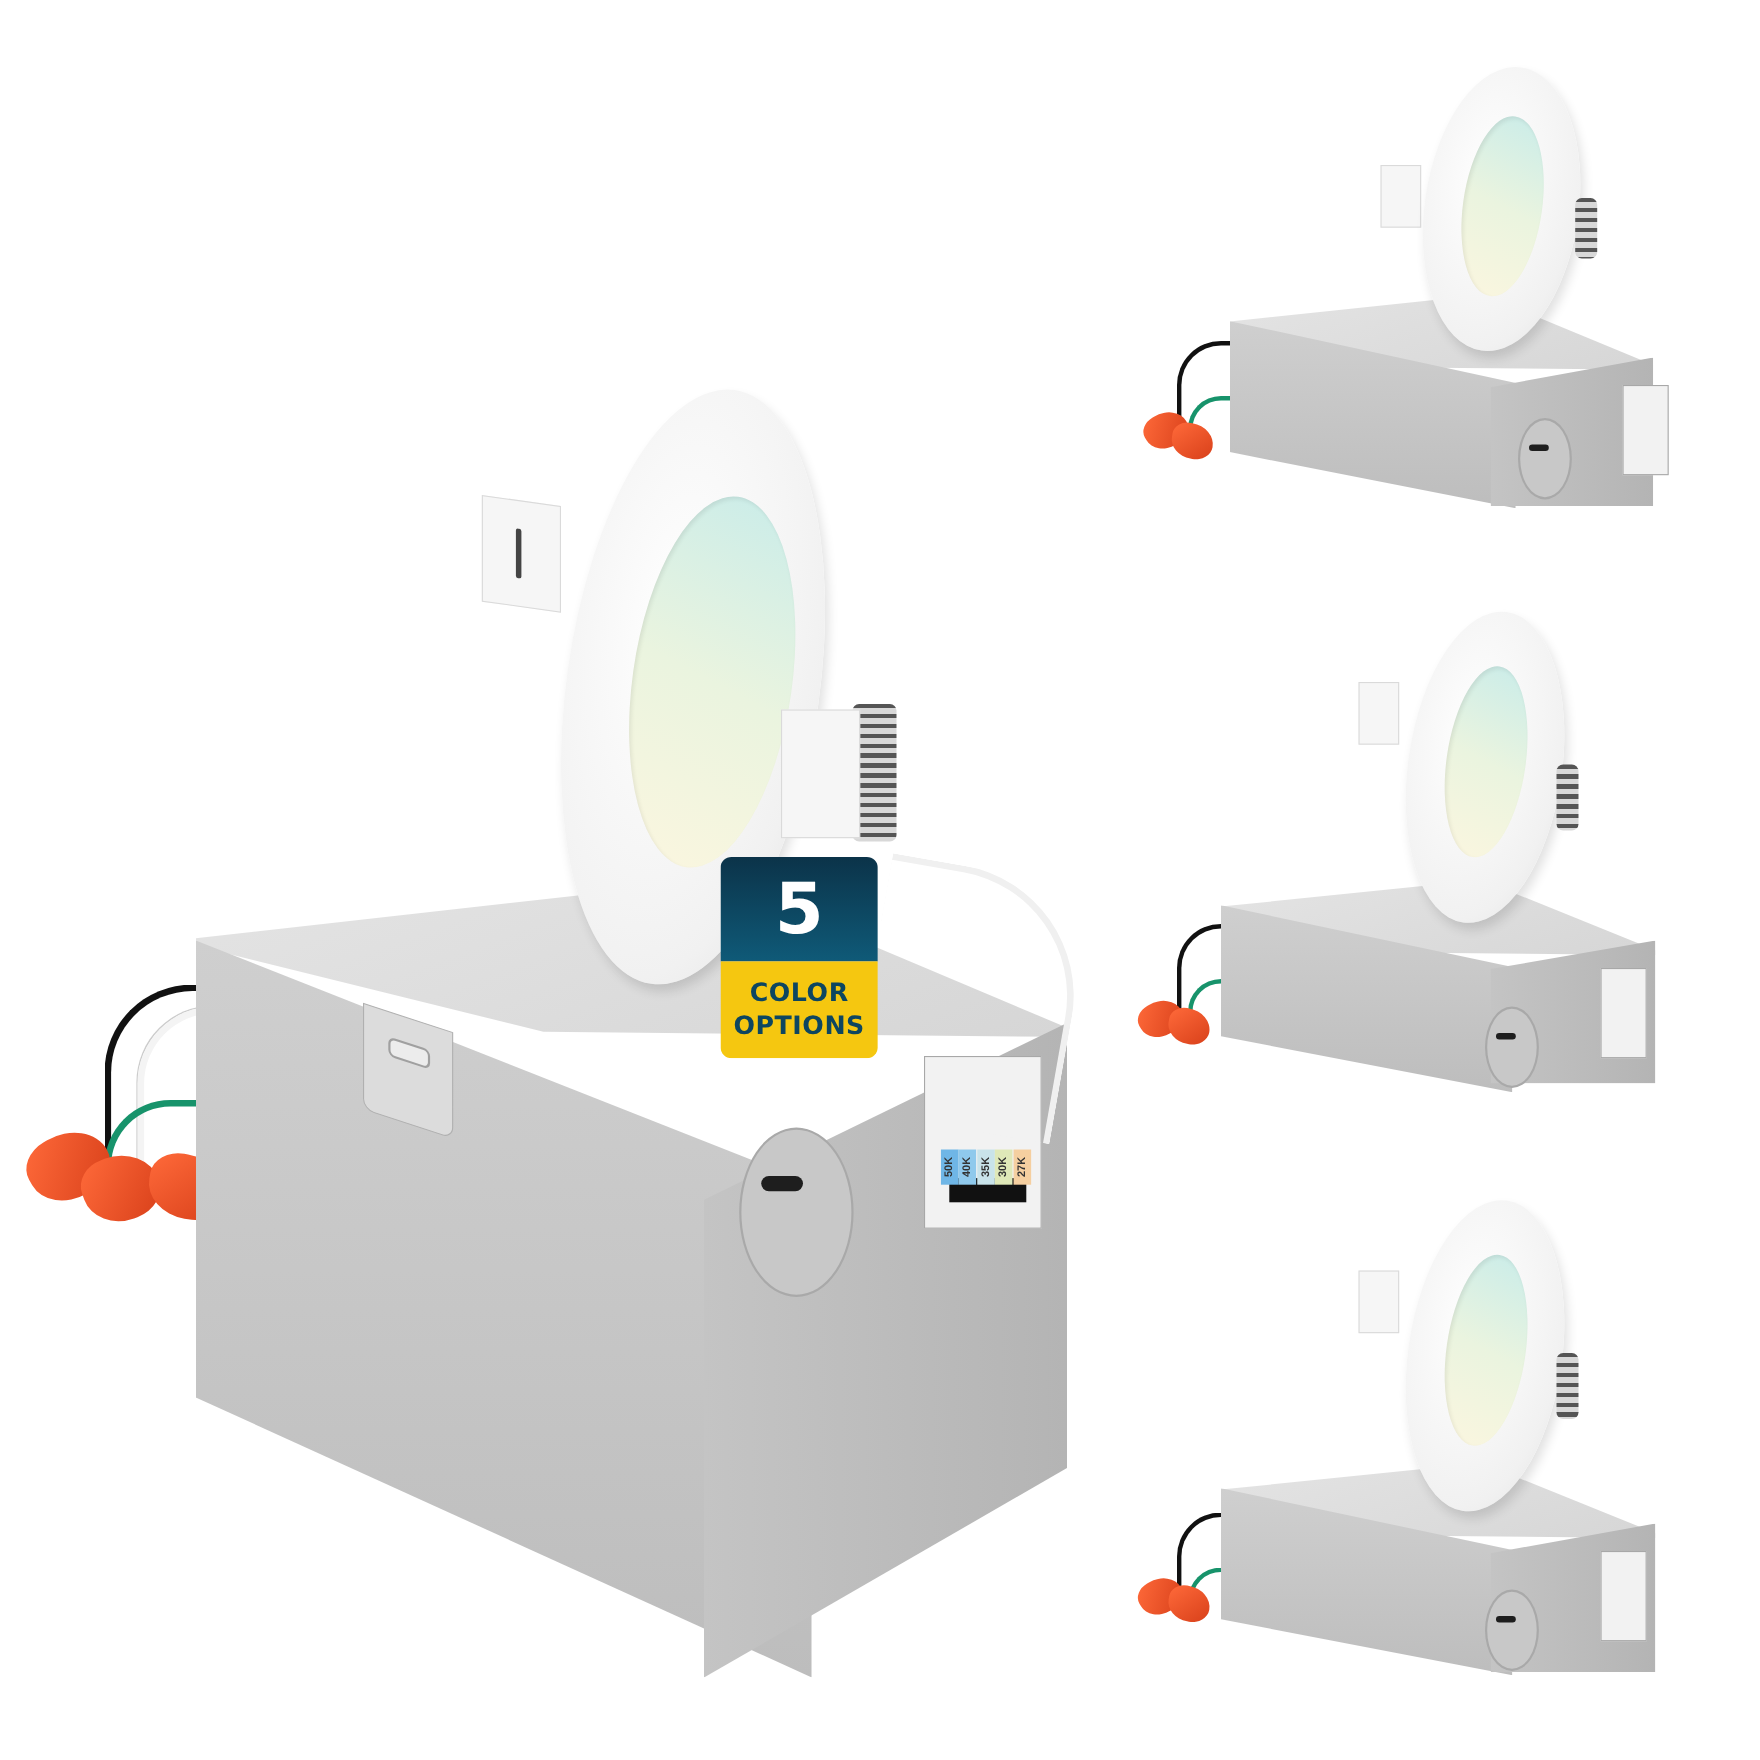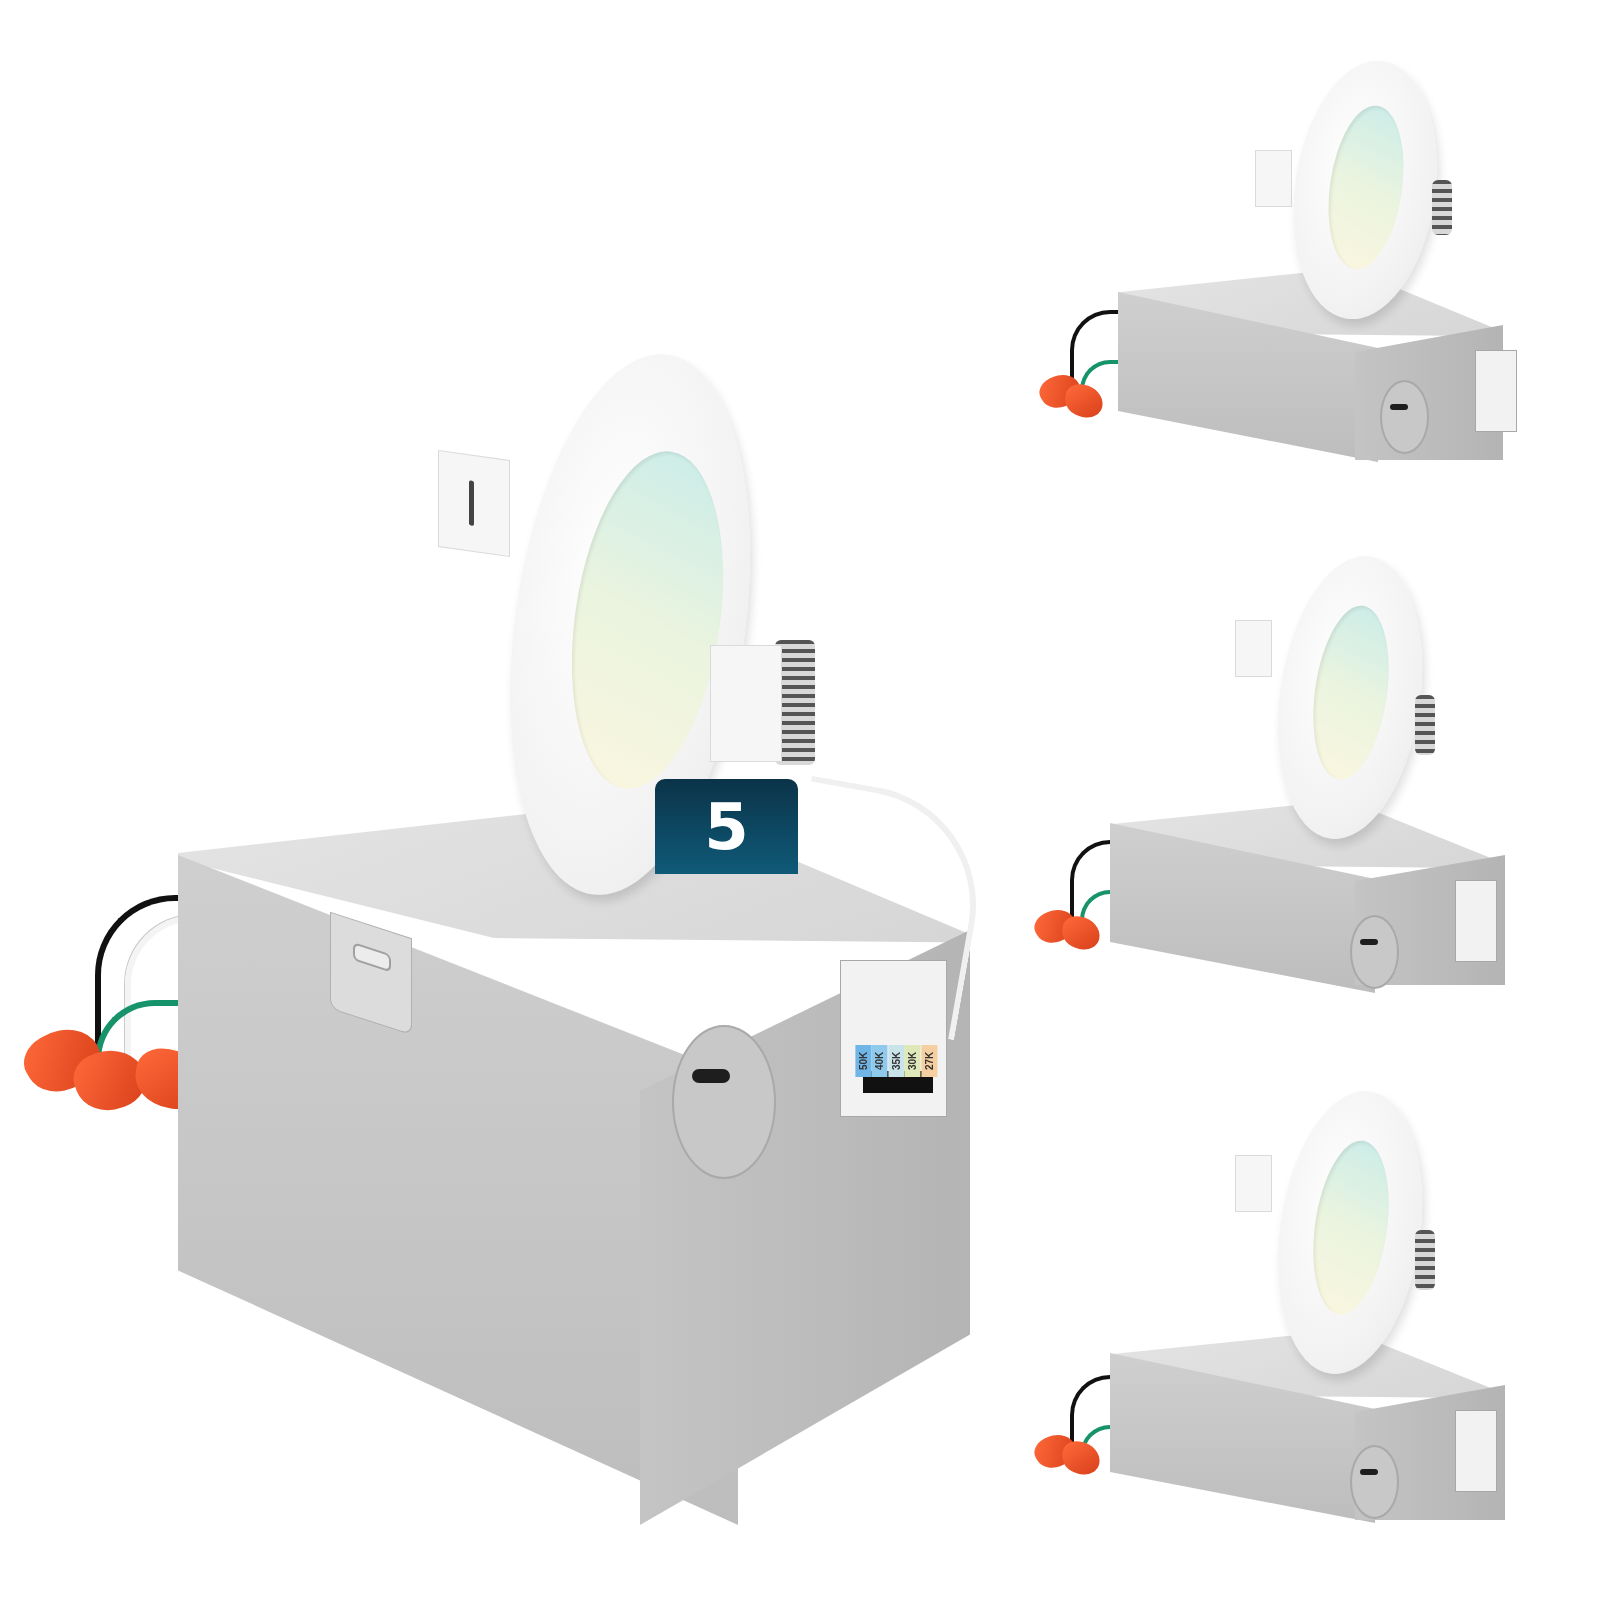--- a/index.html
+++ b/index.html
@@ -136,13 +136,17 @@
   <div class="bracket" style="left:225px;top:65px;width:35px;height:55px;"></div>
   <div class="trim" style="left:270px;top:0px;width:140px;height:285px;transform:rotate(8deg);"></div>
   <div class="lens" style="left:305px;top:50px;width:72px;height:175px;transform:rotate(8deg);"></div>
   <div class="spring" style="left:405px;top:140px;width:20px;height:60px;"></div>
 </div>
 
 <div class="badge">
   <div class="badge-top">
     <span class="badge-num">5</span>
   </div>
+  <div class="badge-bottom">
+    <span class="badge-line">COLOR</span>
+    <span class="badge-line">OPTIONS</span>
+  </div>
 </div>
 
 </body></html>

